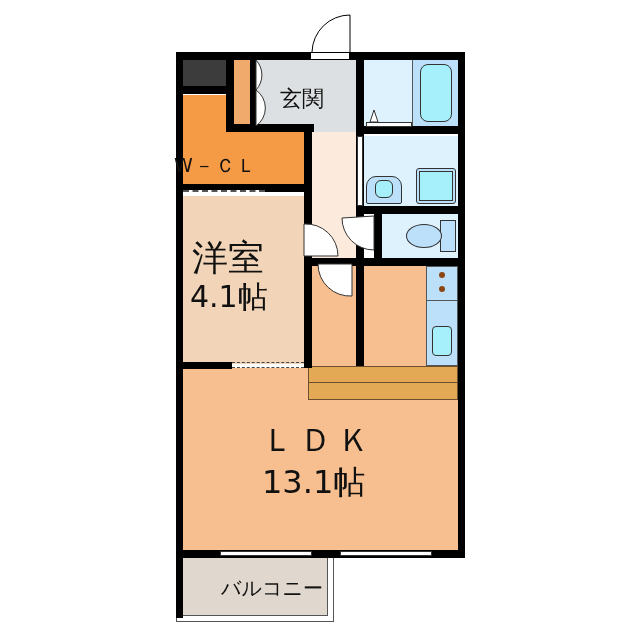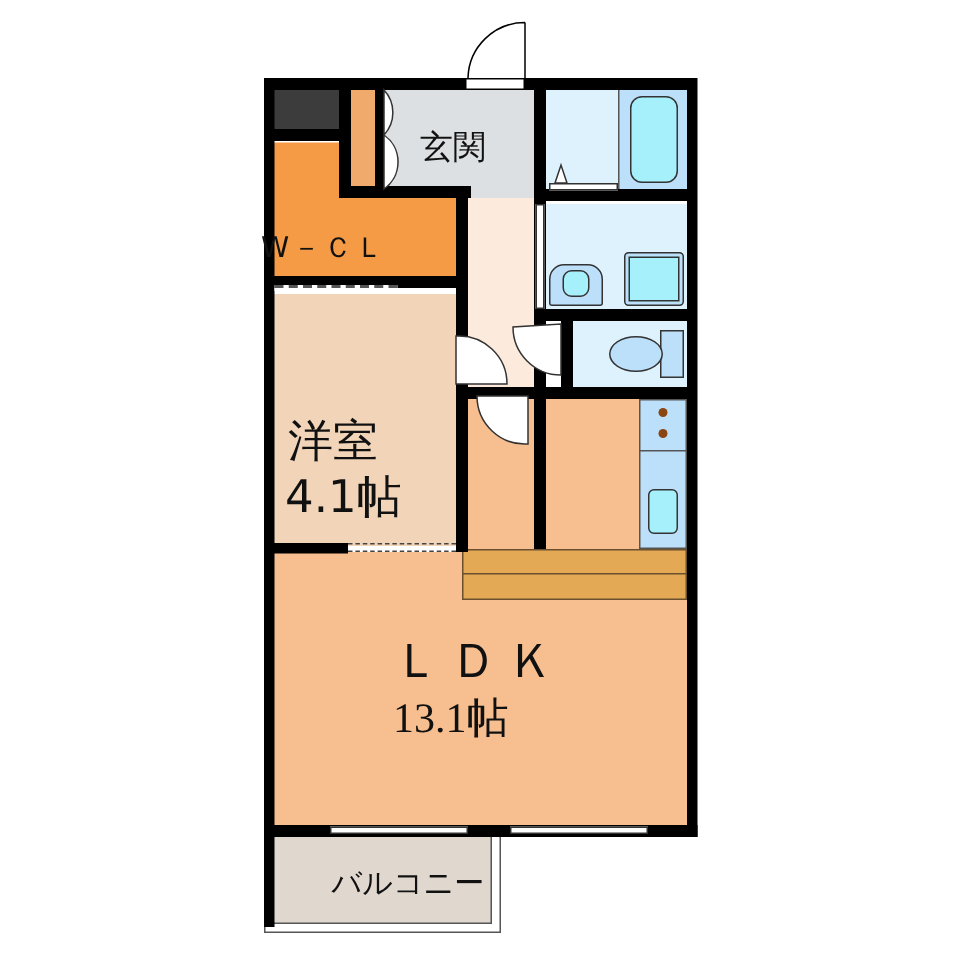--- a/index.html
+++ b/index.html
@@ -107,17 +107,17 @@
 
 <div class="abs" style="left:183px;top:190px;width:82px;height:4px;border-top:2px dashed #555;background:#fff;"></div>
 
 <div class="abs" style="left:232px;top:362px;width:72px;height:6px;border-top:1px dashed #444;border-bottom:1px dashed #444;"></div>
 
 <div class="abs" style="left:220px;top:551px;width:92px;height:5px;background:#fff;border:1px solid #333;"></div>
 <div class="abs" style="left:340px;top:551px;width:92px;height:5px;background:#fff;border:1px solid #333;"></div>
 
 <div class="label" style="left:280px;top:88px;font-size:22px;">玄関</div>
 <div class="label" style="left:174px;top:156px;font-size:19px;letter-spacing:2px;">W－ＣＬ</div>
-<div class="label" style="left:192px;top:240px;font-size:30px;margin-top:40px;">洋室</div>
-<div class="label" style="left:190px;top:282px;font-size:30px;margin-top:35px;">4.1帖</div>
+<div class="label" style="left:192px;top:240px;font-size:36px;">洋室</div>
+<div class="label" style="left:190px;top:282px;font-size:30px;">4.1帖</div>
 <div class="label" style="left:262px;top:424px;font-size:32px;letter-spacing:6px;text-align:right;">ＬＤＫ</div>
-<div class="label" style="left:262px;top:466px;font-size:28px;font-family:Liberation Serif, serif;">13.1帖</div>
+<div class="label" style="left:262px;top:466px;font-size:32px;">13.1帖</div>
 <div class="label" style="left:184px;top:578px;font-size:20px;padding-left:37px;">バルコニー</div>
 
 </body></html>

